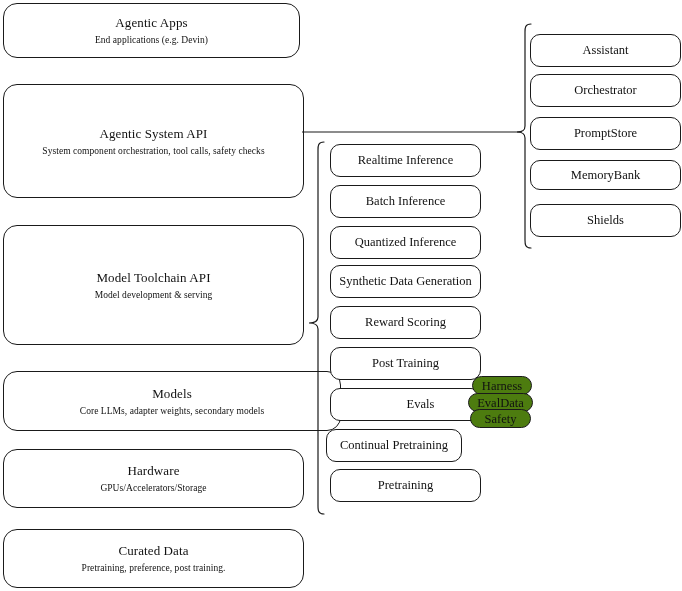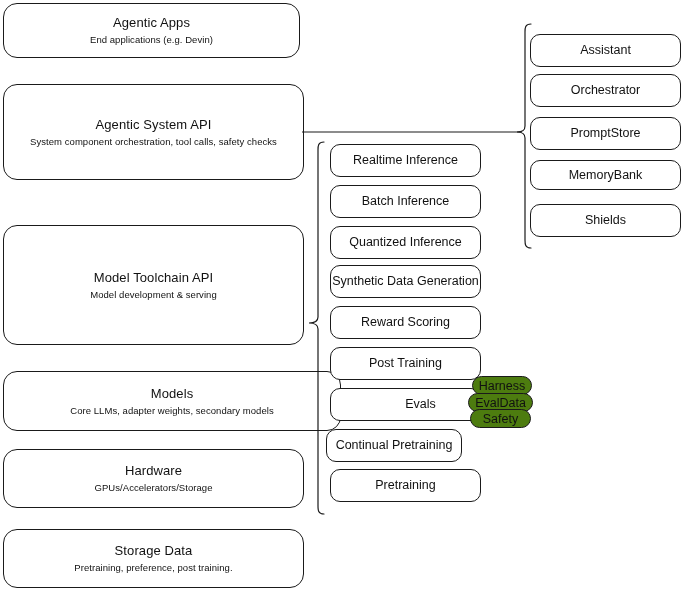--- a/index.html
+++ b/index.html
@@ -5,21 +5,21 @@
   html, body {
     margin: 0;
     padding: 0;
     background: #ffffff;
   }
   #canvas {
     position: relative;
     width: 682px;
     height: 591px;
     background: #ffffff;
-    font-family: Liberation Sans, sans-serif;
+    font-family: Liberation Serif, serif;
     overflow: hidden;
   }
   .box {
     position: absolute;
     box-sizing: border-box;
     border: 1px solid #1a1a1a;
     border-radius: 10px;
     background: #ffffff;
     display: flex;
     flex-direction: column;
@@ -105,42 +105,42 @@
     <svg width="20" height="378" viewBox="0 0 20 378" fill="none">
       <path d="M18 2 C12 2 12 6 12 10 L12 177 C12 182 8 183 3 183 C8 183 12 184 12 189 L12 366 C12 370 12 374 18 374" stroke="#1a1a1a" stroke-width="1.2" fill="none" stroke-linecap="round"></path>
     </svg>
   </div>
 
   <div class="box layer" style="left:3px; top:3px; width:297px; height:55px;">
     <div class="box-title">Agentic Apps</div>
     <div class="box-sub">End applications (e.g. Devin)</div>
   </div>
 
-  <div class="box layer" style="left:3px; top:84px; width:301px; height:96px;">
+  <div class="box layer" style="left:3px; top:84px; width:301px; height:114px;">
     <div class="box-title">Agentic System API</div>
     <div class="box-sub">System component orchestration, tool calls, safety checks</div>
   </div>
 
   <div class="box layer" style="left:3px; top:225px; width:301px; height:120px;">
     <div class="box-title">Model Toolchain API</div>
     <div class="box-sub">Model development &amp; serving</div>
   </div>
 
   <div class="box layer" style="left:3px; top:371px; width:338px; height:60px;">
     <div class="box-title">Models</div>
     <div class="box-sub">Core LLMs, adapter weights, secondary models</div>
   </div>
 
   <div class="box layer" style="left:3px; top:449px; width:301px; height:59px;">
     <div class="box-title">Hardware</div>
     <div class="box-sub">GPUs/Accelerators/Storage</div>
   </div>
 
   <div class="box layer" style="left:3px; top:529px; width:301px; height:59px;">
-    <div class="box-title">Storage Data</div>
+    <div class="box-title">Curated Data</div>
     <div class="box-sub">Pretraining, preference, post training.</div>
   </div>
 
   <div class="chip" style="left:330px; top:144px; width:151px; height:33px;">
     <span class="chip-label">Realtime Inference</span>
   </div>
   <div class="chip" style="left:330px; top:185px; width:151px; height:33px;">
     <span class="chip-label">Batch Inference</span>
   </div>
   <div class="chip" style="left:330px; top:226px; width:151px; height:33px;">

